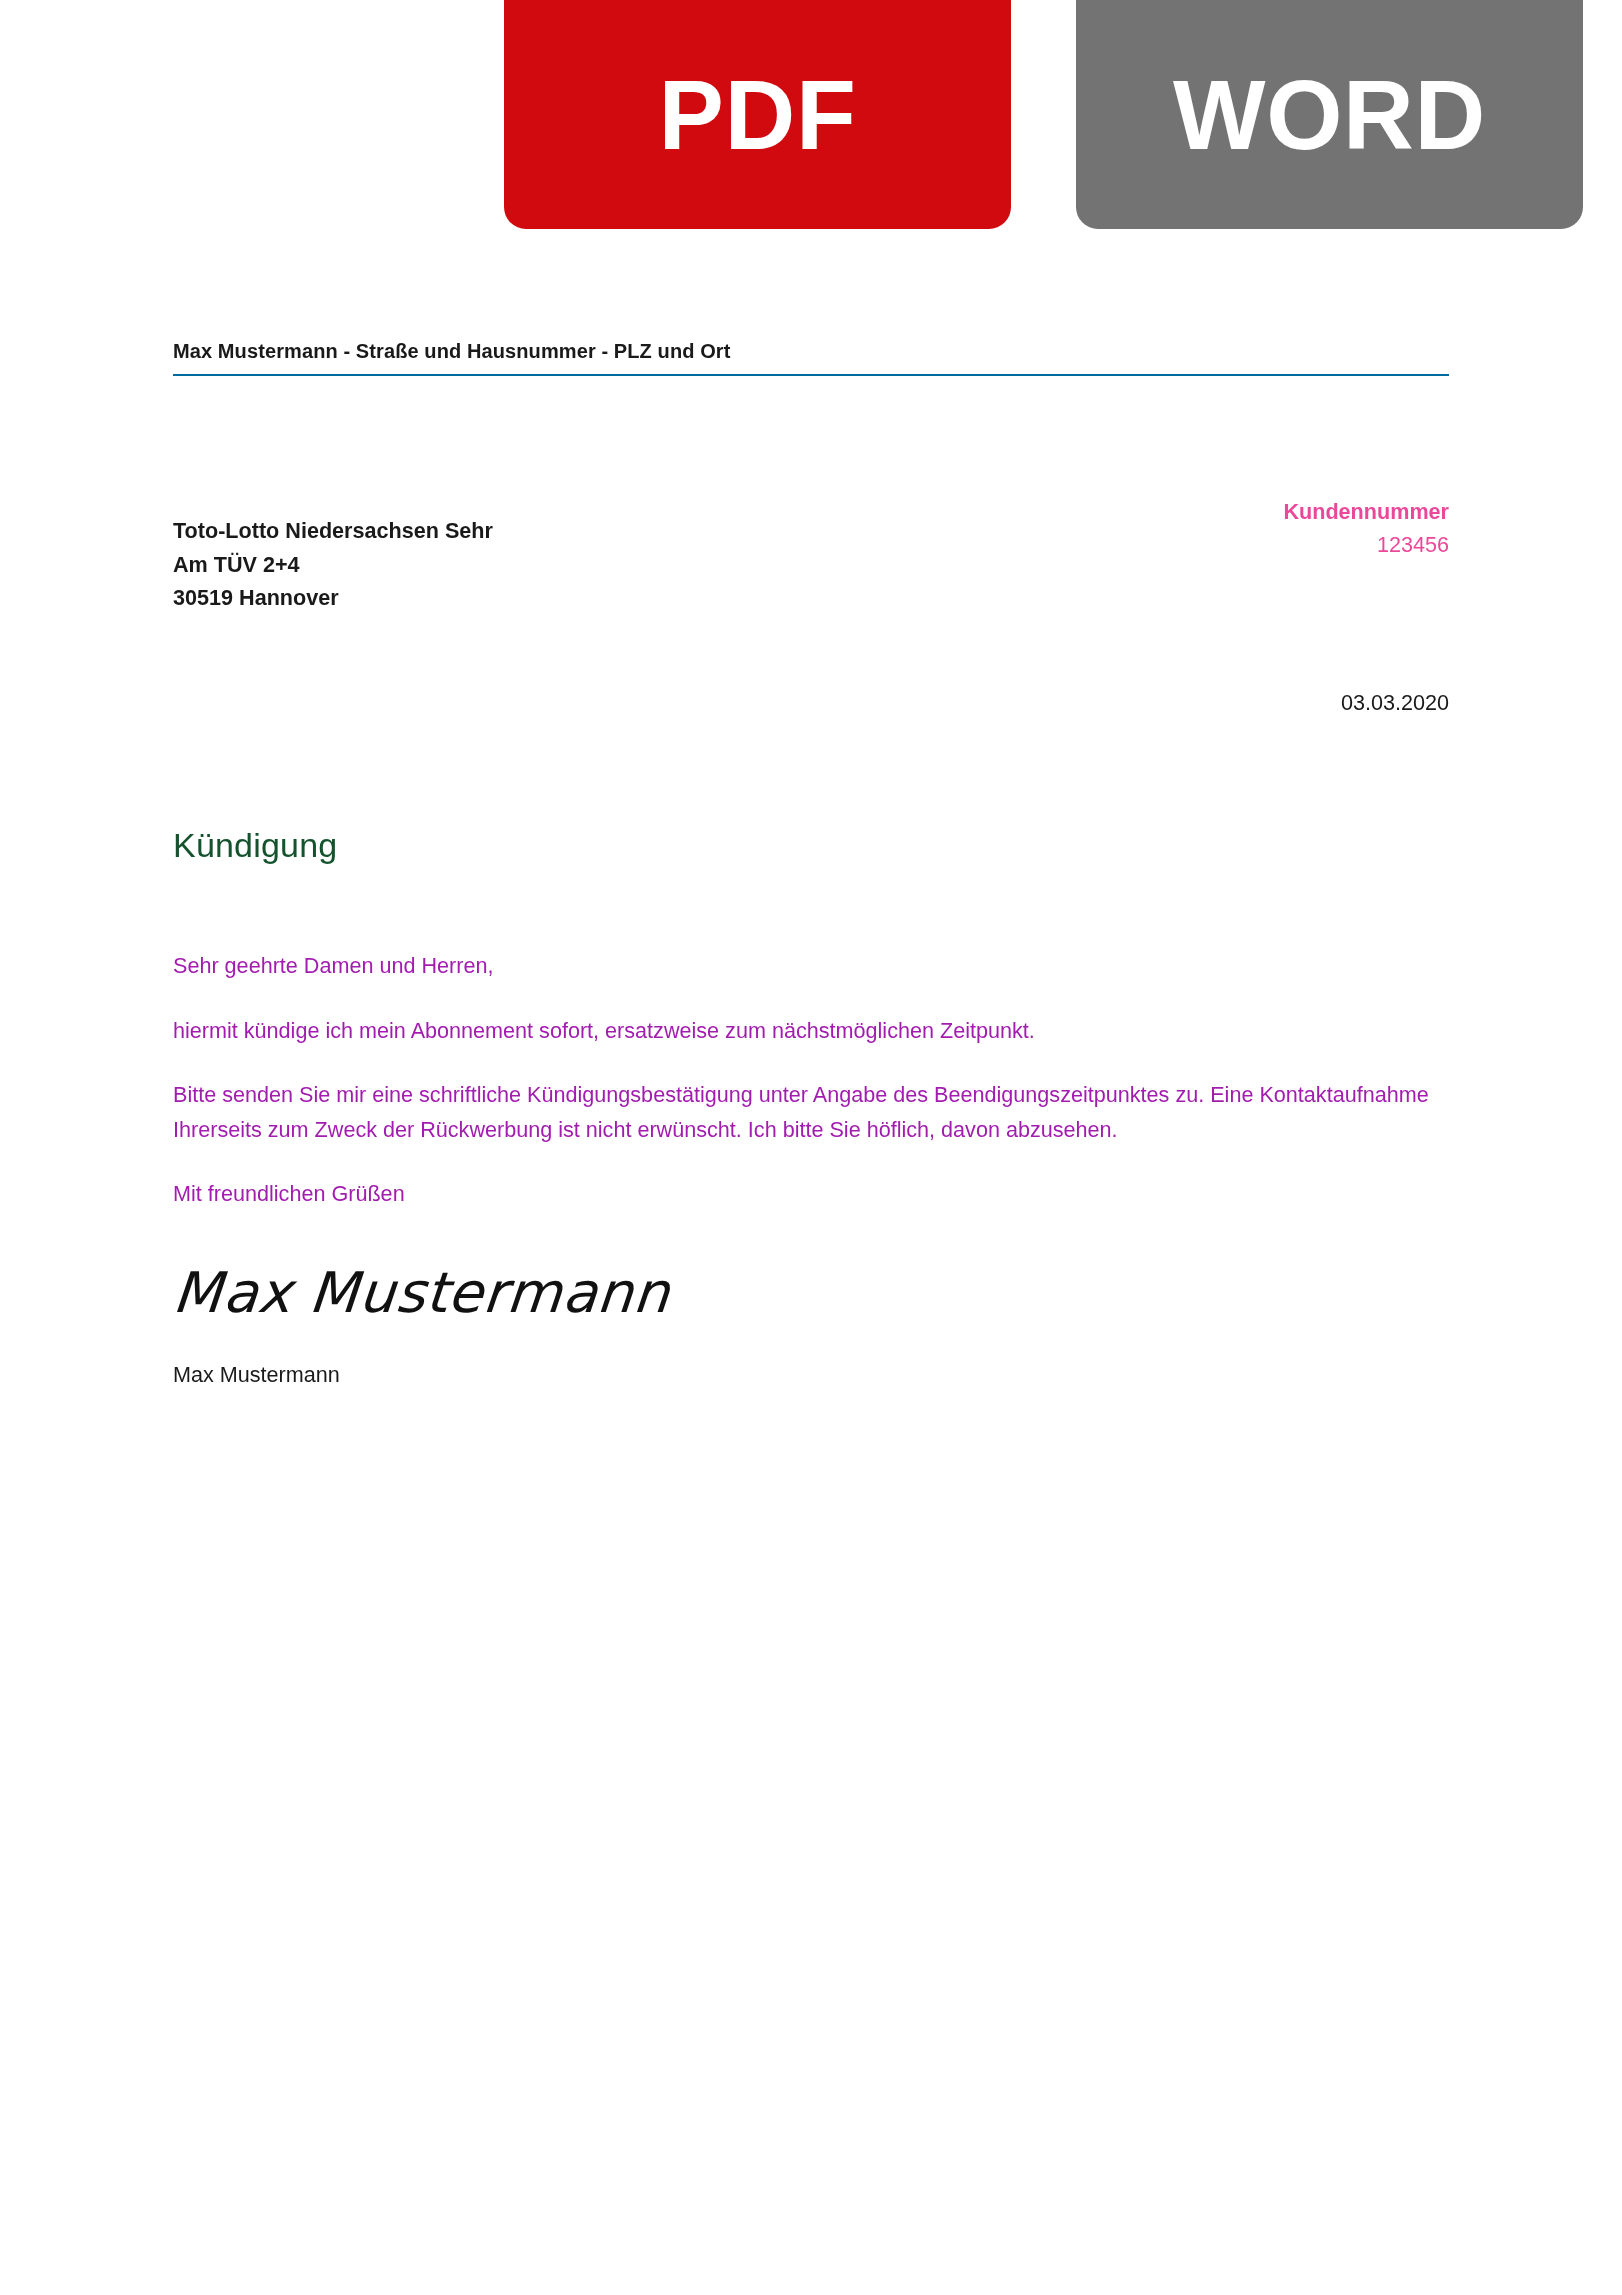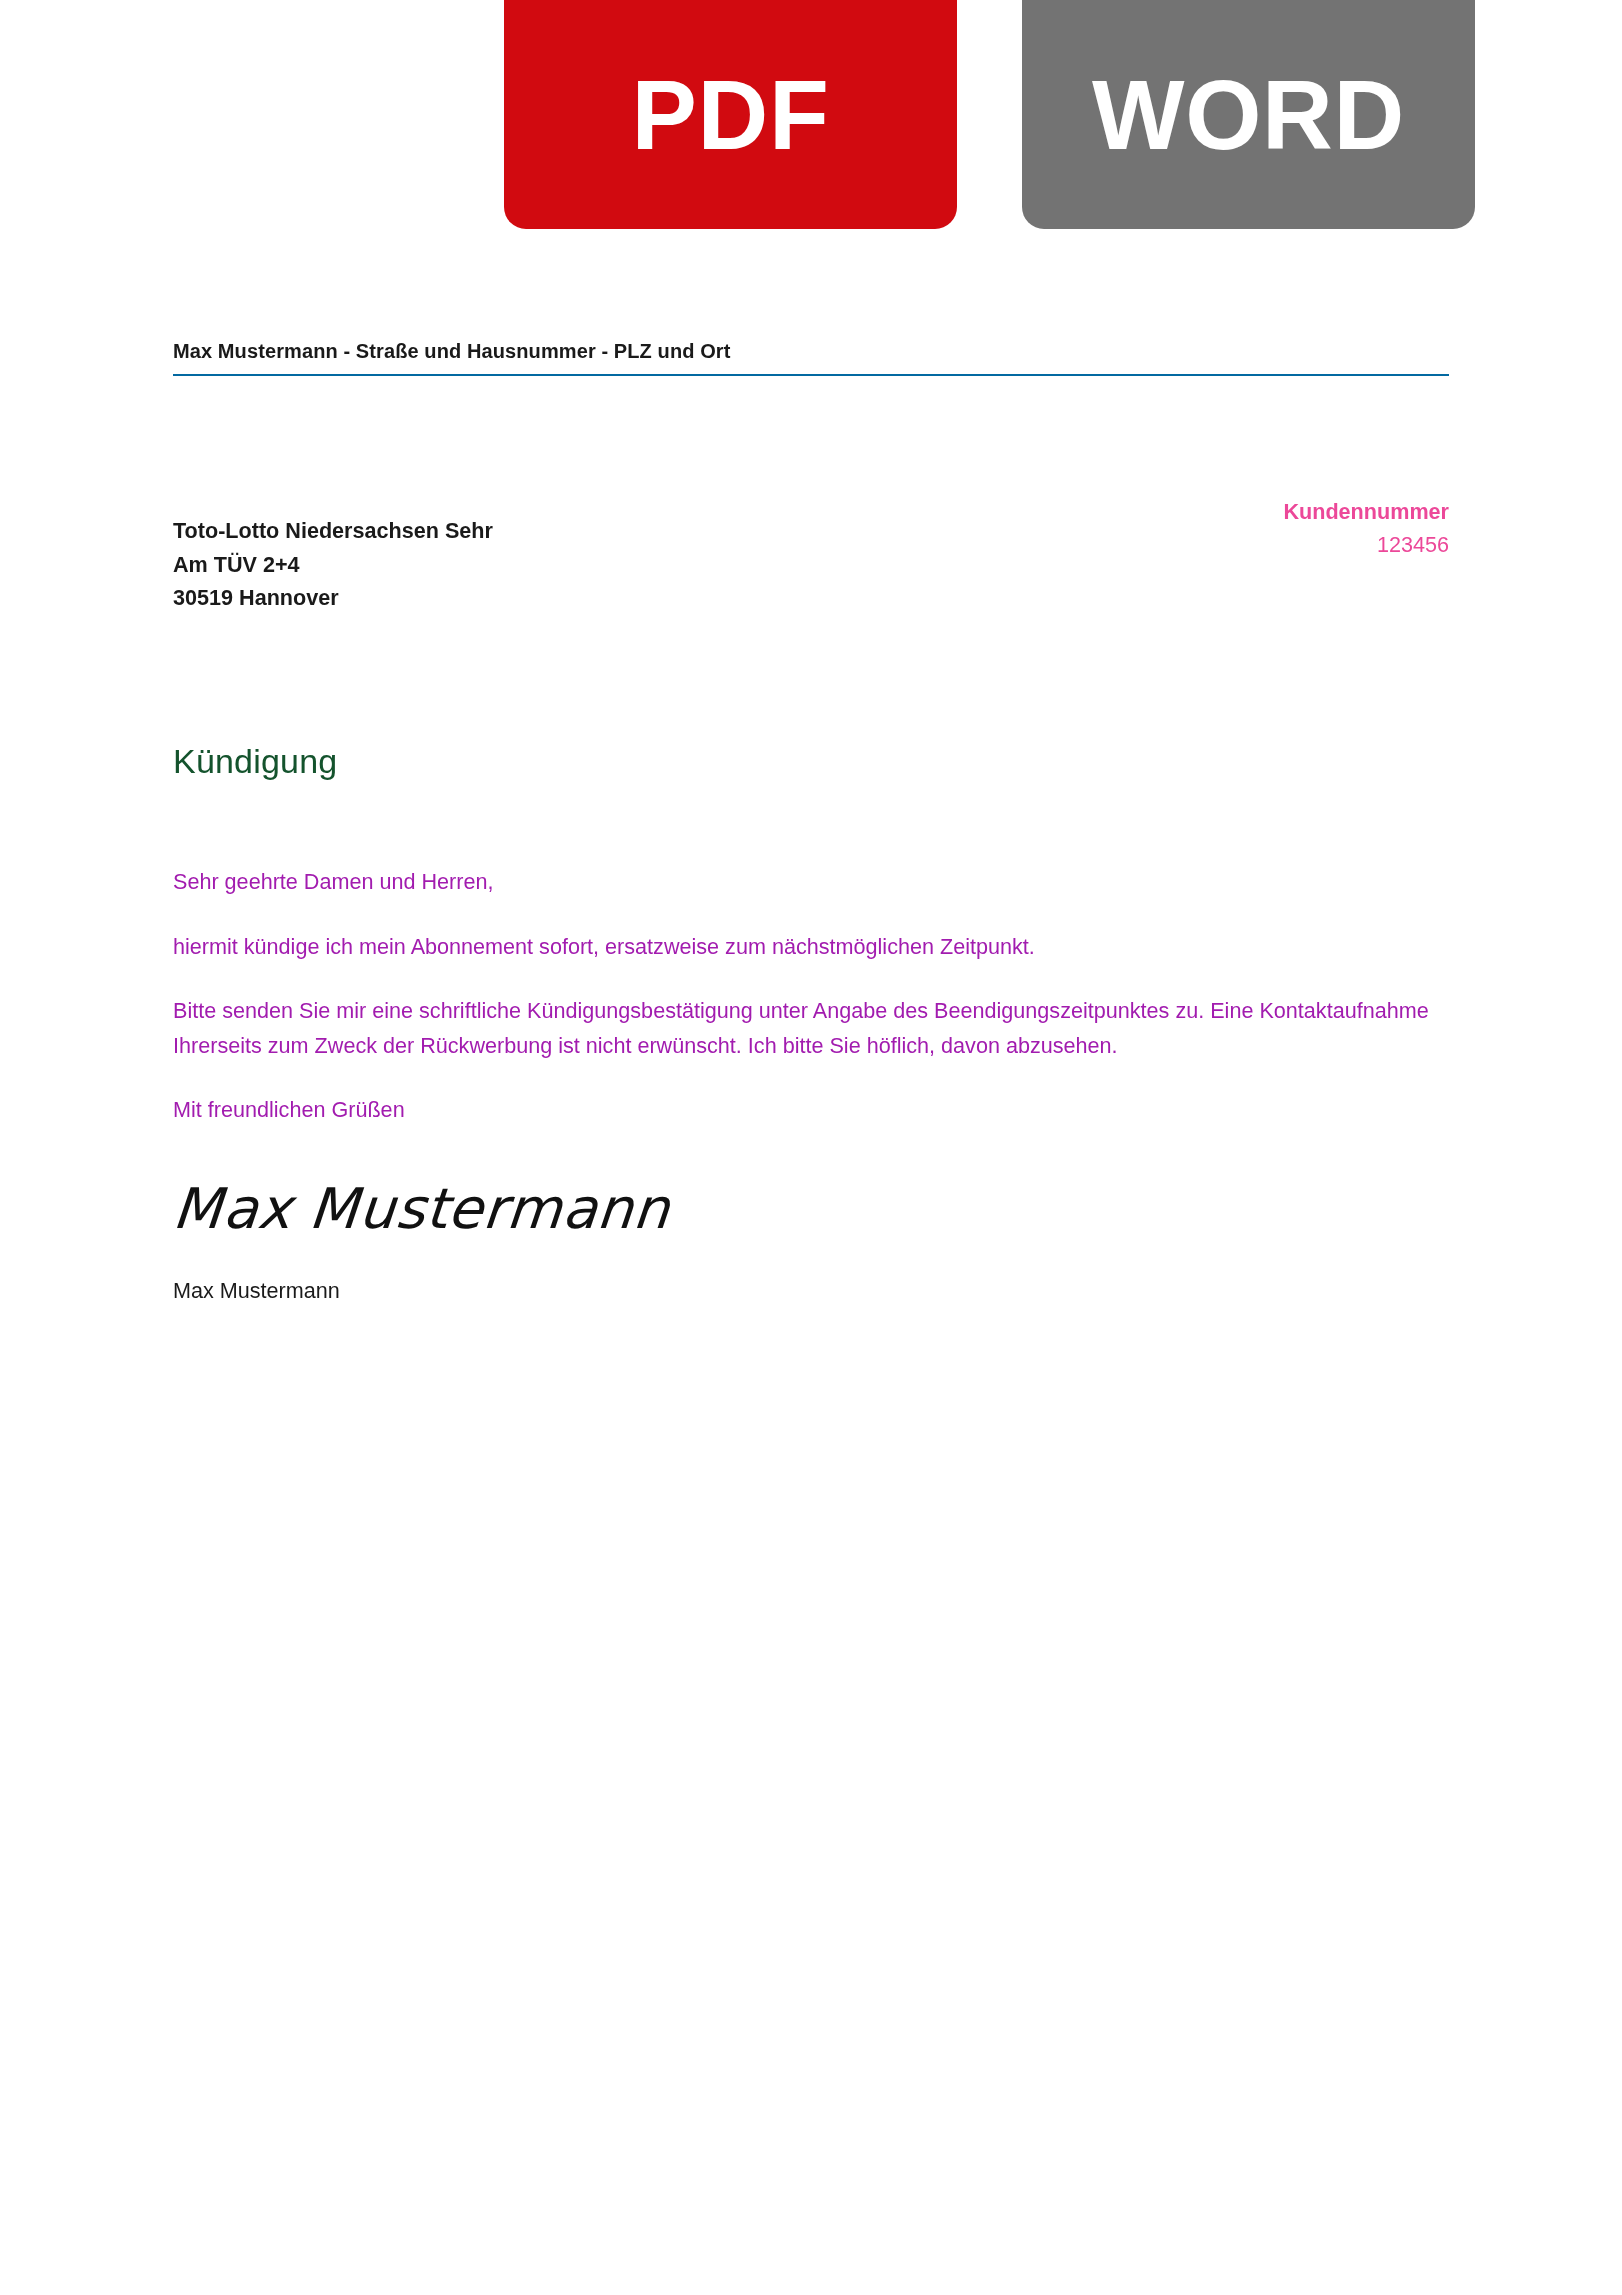--- a/index.html
+++ b/index.html
@@ -18,21 +18,21 @@
 
   
   .download-bar {
     position: absolute;
     top: 0;
     left: 504px;
     display: flex;
     gap: 65px;
   }
   .dl-btn {
-    width: 453px;
+    width: 507px;
     height: 229px;
     border-bottom-left-radius: 22px;
     border-bottom-right-radius: 22px;
     display: flex;
     align-items: center;
     justify-content: center;
     color: #ffffff;
     font-size: 98px;
     font-weight: bold;
     letter-spacing: 0.7px;
@@ -150,20 +150,21 @@
       <span class="rec-line">Toto-Lotto Niedersachsen Sehr</span>
       <span class="rec-line">Am TÜV 2+4</span>
       <span class="rec-line">30519 Hannover</span>
     </div>
     <div class="customer">
       <span class="cust-label">Kundennummer</span>
       <span class="cust-value">123456</span>
     </div>
   </div>
 
+  <div class="date">03.03.2020</div>
 
   <div class="subject">Kündigung</div>
 
   <div class="body">
     <p class="salutation">Sehr geehrte Damen und Herren,</p>
     <p>hiermit kündige ich mein Abonnement sofort, ersatzweise zum nächstmöglichen Zeitpunkt.</p>
     <p>Bitte senden Sie mir eine schriftliche Kündigungsbestätigung unter Angabe des Beendigungszeitpunktes zu. Eine Kontaktaufnahme Ihrerseits zum Zweck der Rückwerbung ist nicht erwünscht. Ich bitte Sie höflich, davon abzusehen.</p>
     <p class="closing">Mit freundlichen Grüßen</p>
   </div>
 

